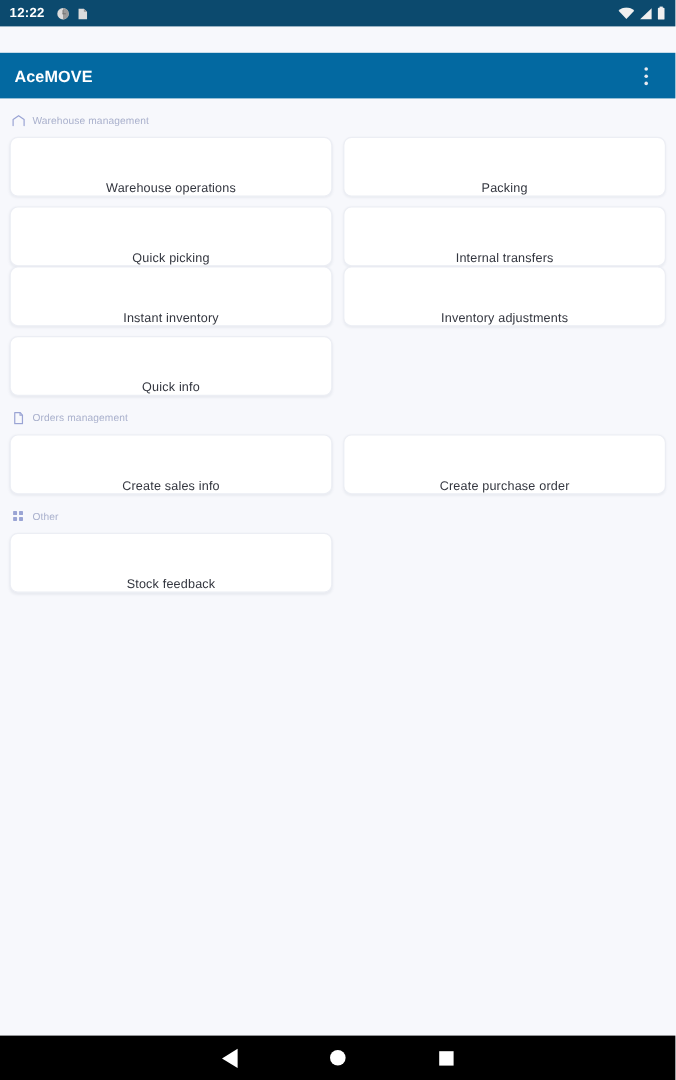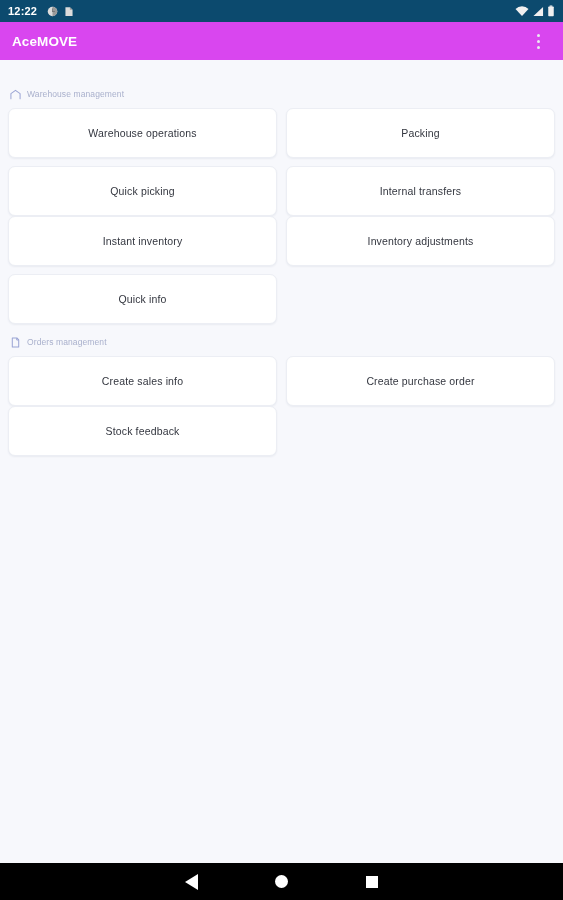--- a/index.html
+++ b/index.html
@@ -41,25 +41,26 @@
   .status-right-icons {
     display: flex;
     align-items: center;
     gap: 3px;
   }
   .sicon { display: block; }
 
   
   .app-bar {
     height: 38px;
-    background: #d946ef;
+    background: #0369a1;
     display: flex;
     align-items: center;
     padding: 0 12px 0 12px;
     box-sizing: border-box;
+    margin-top: 22px;
   }
   .app-title {
     color: #ffffff;
     font-size: 13.5px;
     font-weight: bold;
     letter-spacing: 0.1px;
   }
   .app-bar-spacer { flex: 1; }
   .overflow-menu {
     width: 26px;
@@ -74,21 +75,21 @@
   .overflow-menu span {
     display: block;
     width: 3px;
     height: 3px;
     border-radius: 50%;
     background: #e9eaf0;
   }
 
   
   .content {
-    padding: 16px 8px 8px 8px;
+    padding: 0 8px 8px 8px;
     box-sizing: border-box;
   }
   .section-header {
     display: flex;
     align-items: center;
     gap: 6px;
     padding: 8px 2px 4px 2px;
     height: 20px;
     box-sizing: content-box;
   }
@@ -110,21 +111,21 @@
     display: grid;
     grid-template-columns: 1fr 1fr;
     gap: 8px 9px;
   }
   .card {
     background: #ffffff;
     border: 1px solid #eceef4;
     border-radius: 7px;
     height: 48px;
     display: flex;
-    align-items: center;
+    align-items: flex-end;
     justify-content: center;
     box-shadow: 0 1px 2px rgba(60, 66, 97, 0.07);
     cursor: pointer;
   }
   .card-label {
     font-size: 10.5px;
     color: #33363f;
     letter-spacing: 0.15px;
     text-align: center;
   }
@@ -252,20 +253,29 @@
   </div>
   <div class="card-grid">
     <div class="card">
       <div class="card-label">Create sales info</div>
     </div>
     <div class="card">
       <div class="card-label">Create purchase order</div>
     </div>
   </div>
 
+  <div class="section-header">
+    <svg class="sec-icon" viewBox="0 0 12 12">
+      <rect x="1" y="1" width="3.6" height="3.6" rx="0.6" fill="#9aa4d4"></rect>
+      <rect x="6.4" y="1" width="3.6" height="3.6" rx="0.6" fill="#9aa4d4"></rect>
+      <rect x="1" y="6.4" width="3.6" height="3.6" rx="0.6" fill="#9aa4d4"></rect>
+      <rect x="6.4" y="6.4" width="3.6" height="3.6" rx="0.6" fill="#9aa4d4"></rect>
+    </svg>
+    <div class="section-label">Other</div>
+  </div>
   <div class="card-grid">
     <div class="card">
       <div class="card-label">Stock feedback</div>
     </div>
   </div>
 
 </div>
 
 <div class="nav-bar">
   <div class="nav-btn">

